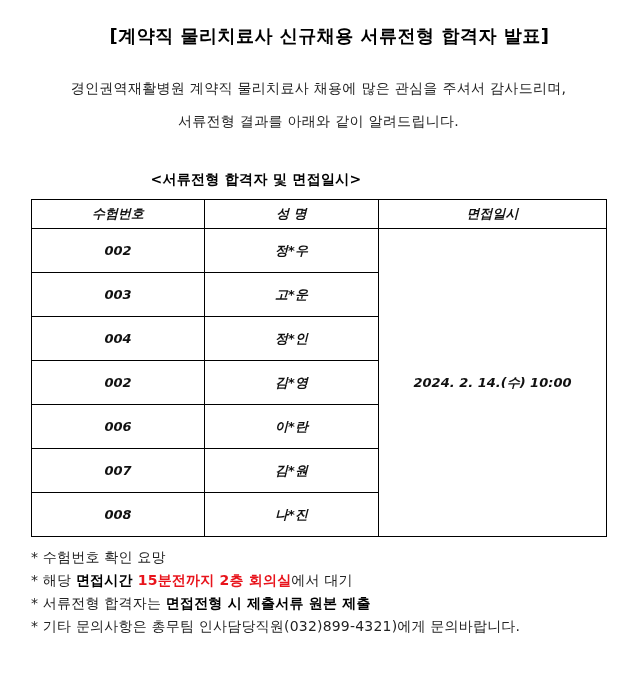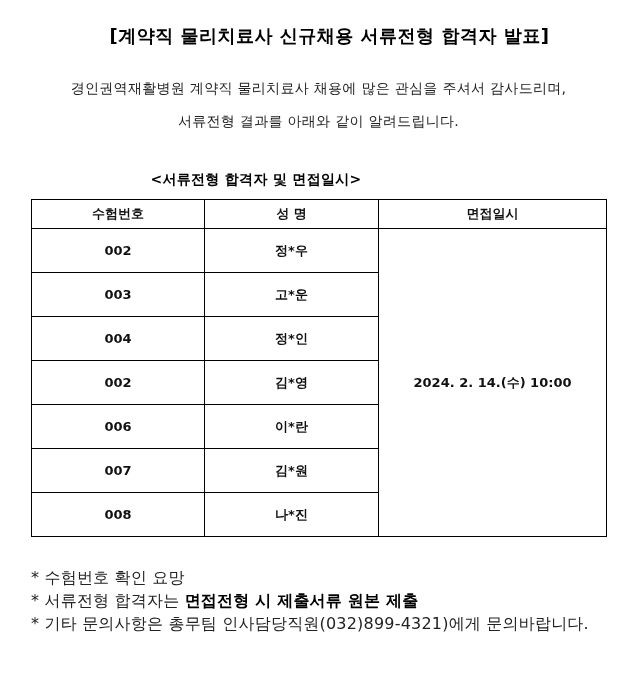--- a/index.html
+++ b/index.html
@@ -57,37 +57,38 @@
       table-layout: fixed;
       font-size: 13px;
       font-weight: bold;
       color: #111;
     }
     table.results th, table.results td {
       border: 1.5px solid #000;
       text-align: center;
       vertical-align: middle;
       padding: 0;
+      font-style: italic;
     }
     table.results th {
       height: 28px;
       font-weight: bold;
     }
     table.results td {
       height: 43px;
     }
     .col1 { width: 173px; }
     .col2 { width: 174px; }
     .col3 { width: 228px; }
     .notes {
       position: absolute;
-      top: 566px;
+      top: 546px;
       left: 31px;
       width: 590px;
-      font-size: 16px;
+      font-size: 14px;
       color: #222;
       letter-spacing: 0.2px;
     }
     .note {
       height: 23px;
       line-height: 23px;
       white-space: nowrap;
     }
     .note .b { font-weight: bold; color: #000; }
     .note .red { font-weight: bold; color: #e8141c; }
@@ -146,18 +147,21 @@
       <td>나*진</td>
     </tr>
   </tbody>
 </table>
 
 <div class="notes">
   <div class="note">
     <span>* 수험번호 확인 요망</span>
   </div>
   <div class="note">
+    <span>* 해당 </span><span class="b">면접시간 </span><span class="red">15분전까지 2층 회의실</span><span>에서 대기</span>
+  </div>
+  <div class="note">
     <span>* 서류전형 합격자는 </span><span class="b">면접전형 시 제출서류 원본 제출</span>
   </div>
   <div class="note">
     <span>* 기타 문의사항은 총무팀 인사담당직원(032)899-4321)에게 문의바랍니다.</span>
   </div>
 </div>
 
 </body></html>

